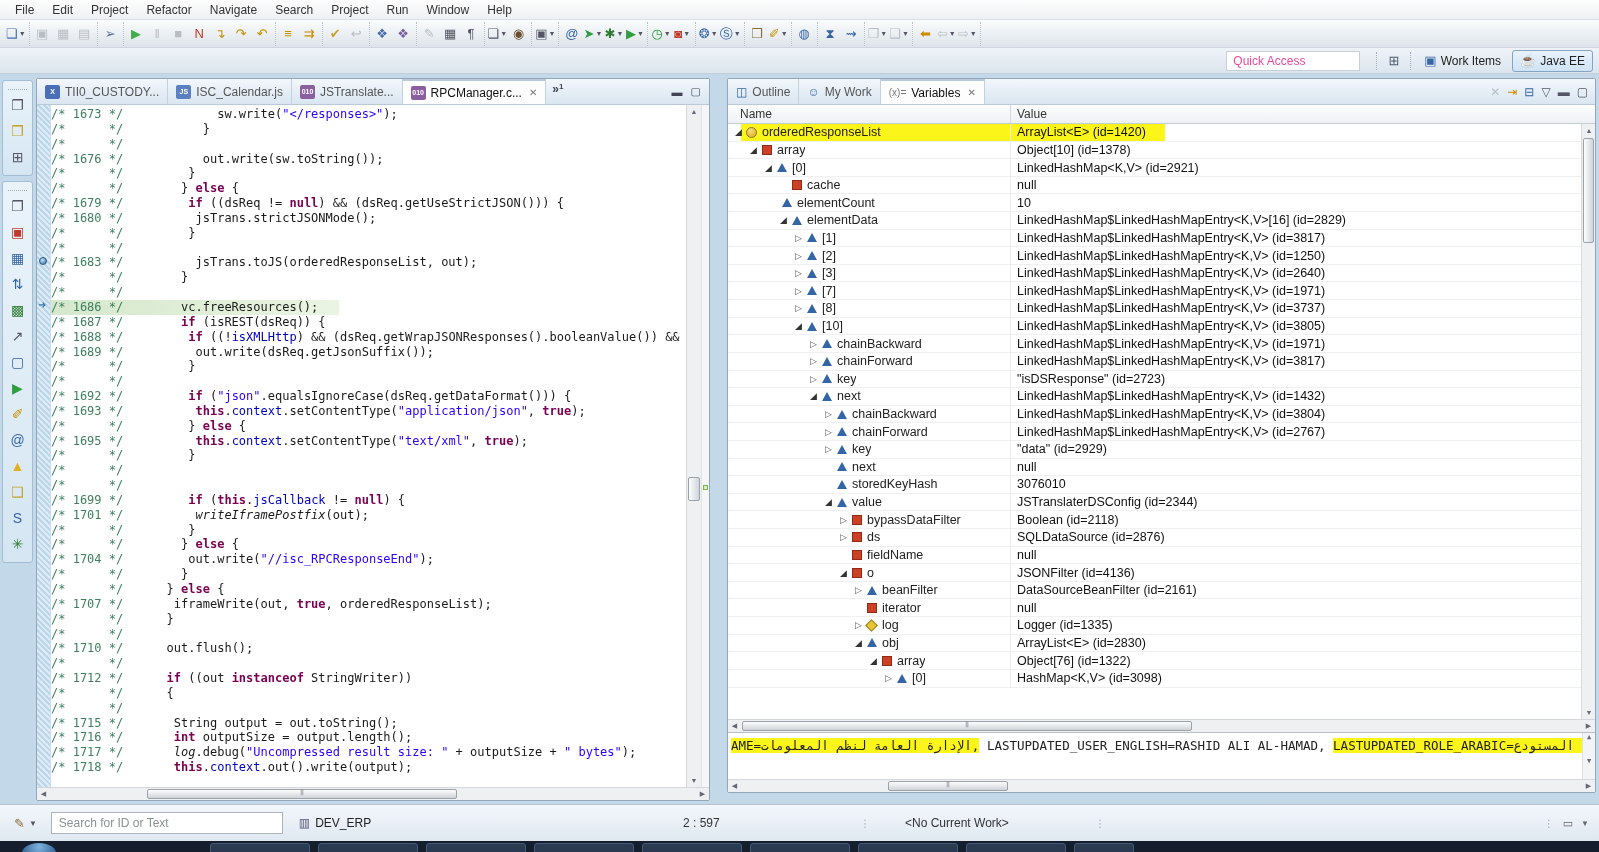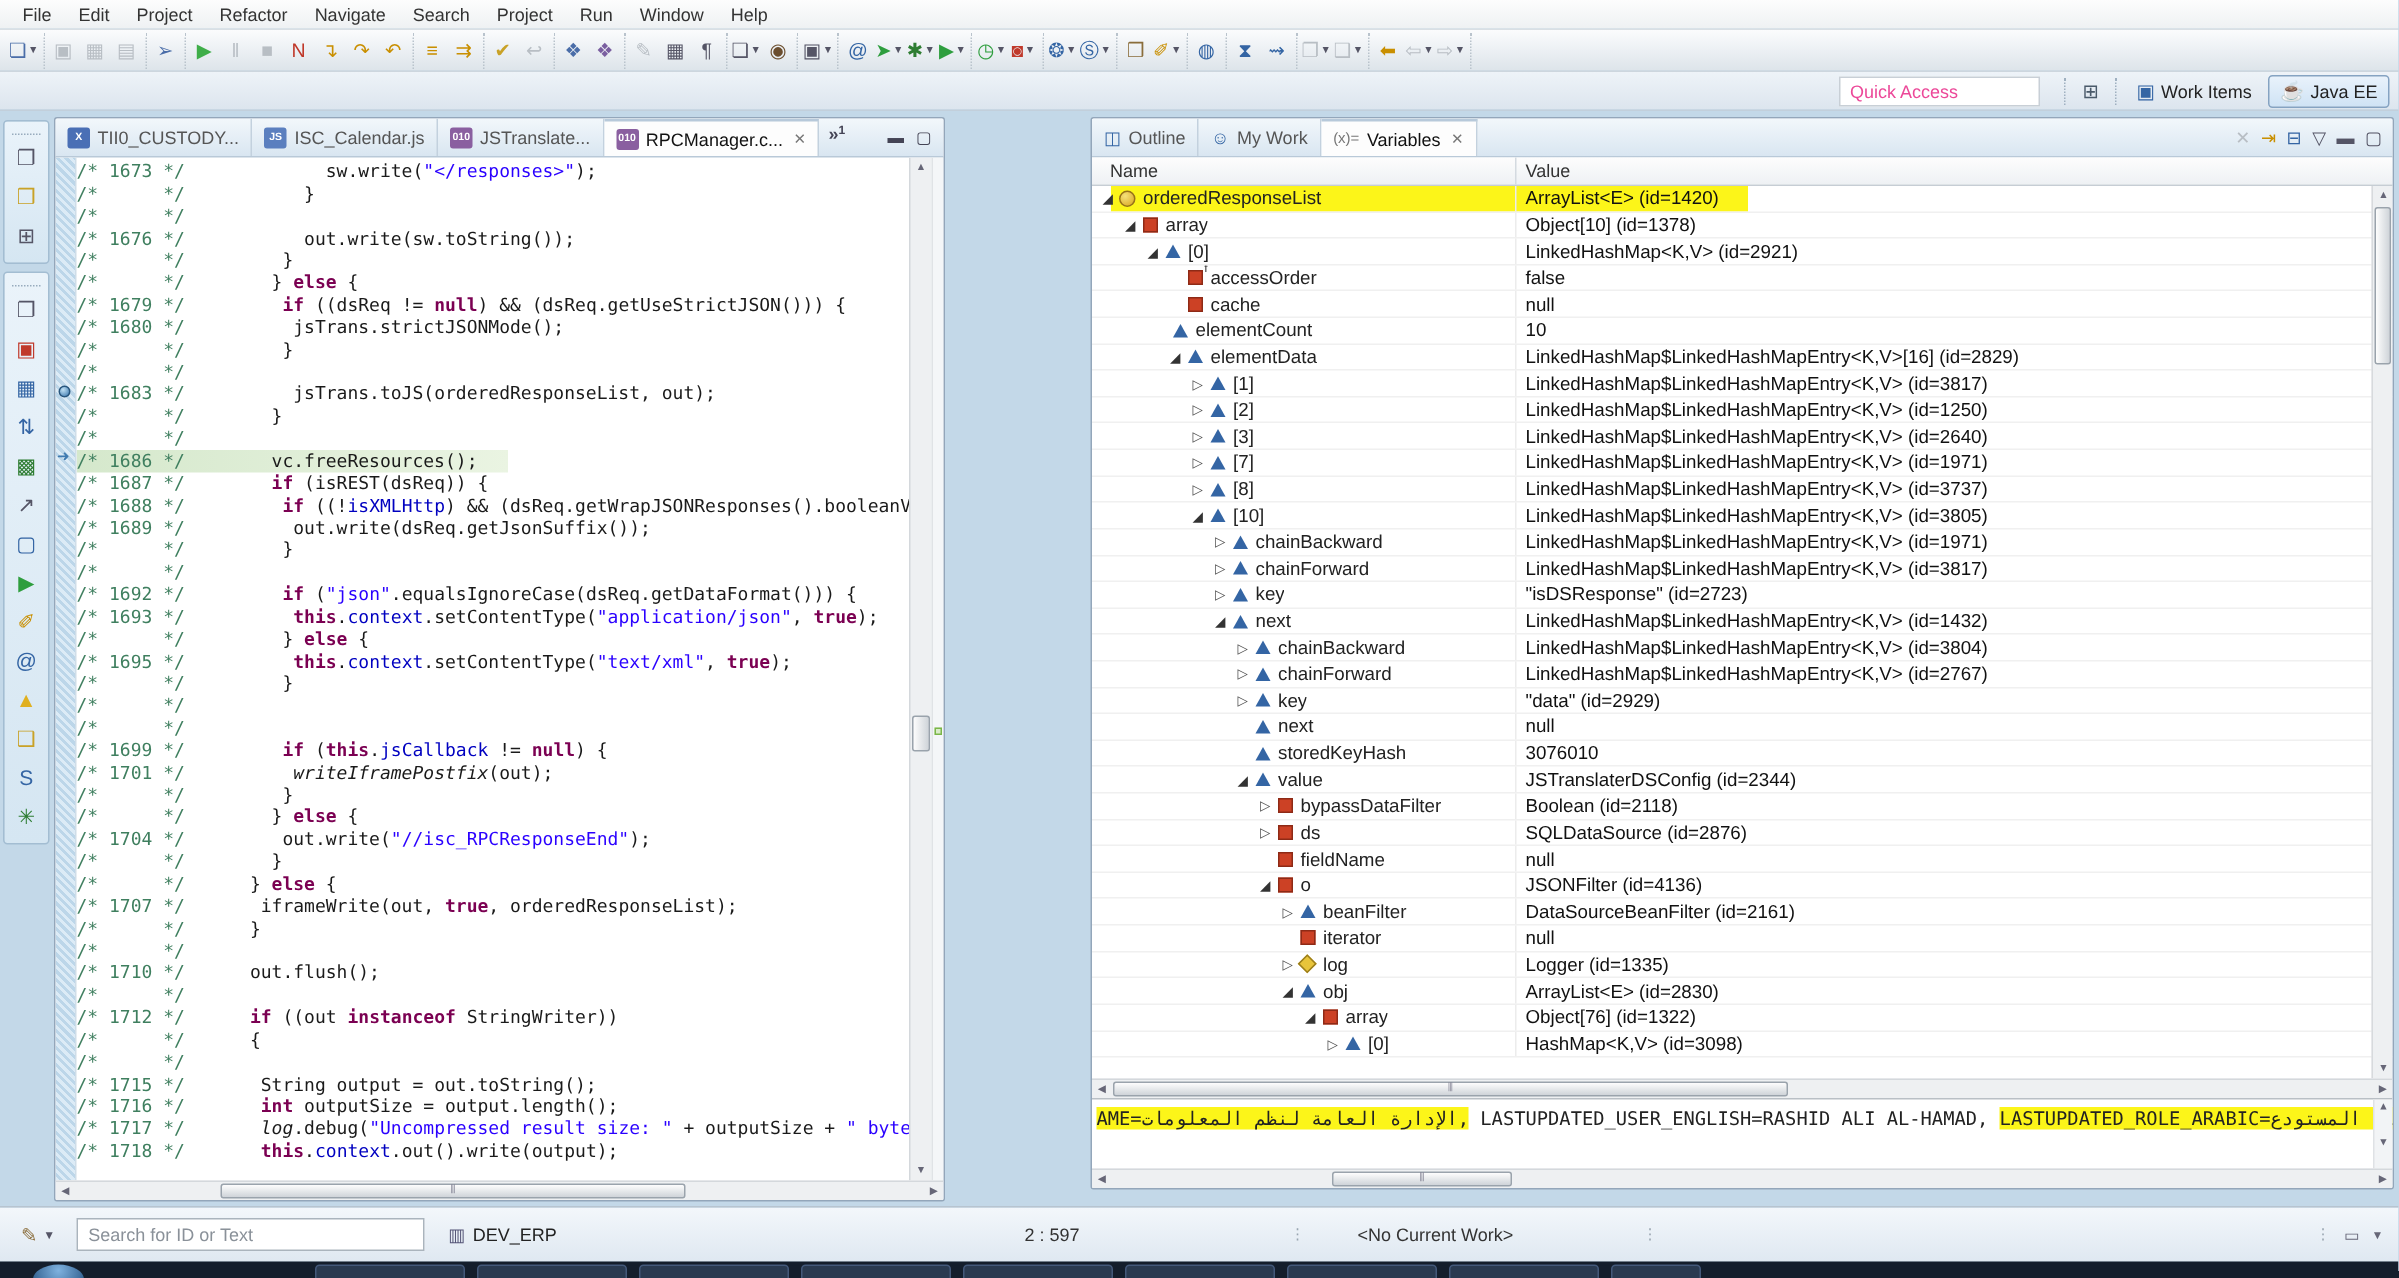--- a/index.html
+++ b/index.html
@@ -30,21 +30,21 @@
   
   .dock{ position:absolute; left:2px; top:80px; width:31px; }
   .dock-sec{ background:linear-gradient(#eaf3fa,#d5e6f2); border:1px solid #a3bdd2; border-radius:3px;
     padding:3px 0 4px; margin-bottom:5px; }
   .dock-grip{ height:6px; border-bottom:1px dotted #97abbd; margin:0 5px 3px; }
   .dock-btn{ width:24px; height:24px; margin:2px auto; display:flex; align-items:center; justify-content:center;
     font-size:14px; border-radius:2px; }
   
   .panel{ position:absolute; background:#fff; border:1px solid #93a6ba; border-radius:2px;
     display:flex; flex-direction:column; overflow:hidden; }
-  #editor-panel{ left:36px; top:78px; width:594px; height:723px; }
+  #editor-panel{ left:36px; top:78px; width:674px; height:723px; }
   #vars-panel{ left:727px; top:78px; width:869px; height:715px; }
   .tabbar{ height:26px; background:linear-gradient(#f2f7fb,#d9e6f1); border-bottom:1px solid #b9c9d8;
     display:flex; align-items:stretch; flex:none; }
   .tab{ display:flex; align-items:center; gap:5px; padding:0 8px; color:#555;
     border-right:1px solid #c3d1de; font-size:12px; white-space:nowrap; }
   .tab.active{ background:#fdfdfd; color:#111; border-top:2px solid #b7c9da; }
   .tab .close{ color:#777; font-size:10px; margin-left:2px; }
   .badge{ width:15px; height:14px; border-radius:2px; font-size:7px; font-weight:bold; color:#fff;
     display:flex; align-items:center; justify-content:center; flex:none; }
   .more-tabs{ display:flex; align-items:flex-start; padding:3px 6px; color:#445; font-weight:bold; }
@@ -520,30 +520,20 @@
           <span class="ticon blue"></span>
           <span class="nlabel">[0]</span>
         </div>
         <div class="vcell">
           <span>LinkedHashMap&lt;K,V&gt;  (id=2921)</span>
         </div>
       </div>
       <div class="vrow">
         <div class="ncell" style="padding-left: 49px;">
           <span class="exp"></span>
-          <span class="ticon redf"></span>
-          <span class="nlabel">accessOrder</span>
-        </div>
-        <div class="vcell">
-          <span>false</span>
-        </div>
-      </div>
-      <div class="vrow">
-        <div class="ncell" style="padding-left: 49px;">
-          <span class="exp"></span>
           <span class="ticon red"></span>
           <span class="nlabel">cache</span>
         </div>
         <div class="vcell">
           <span>null</span>
         </div>
       </div>
       <div class="vrow">
         <div class="ncell" style="padding-left: 39px;">
           <span class="exp"></span>

